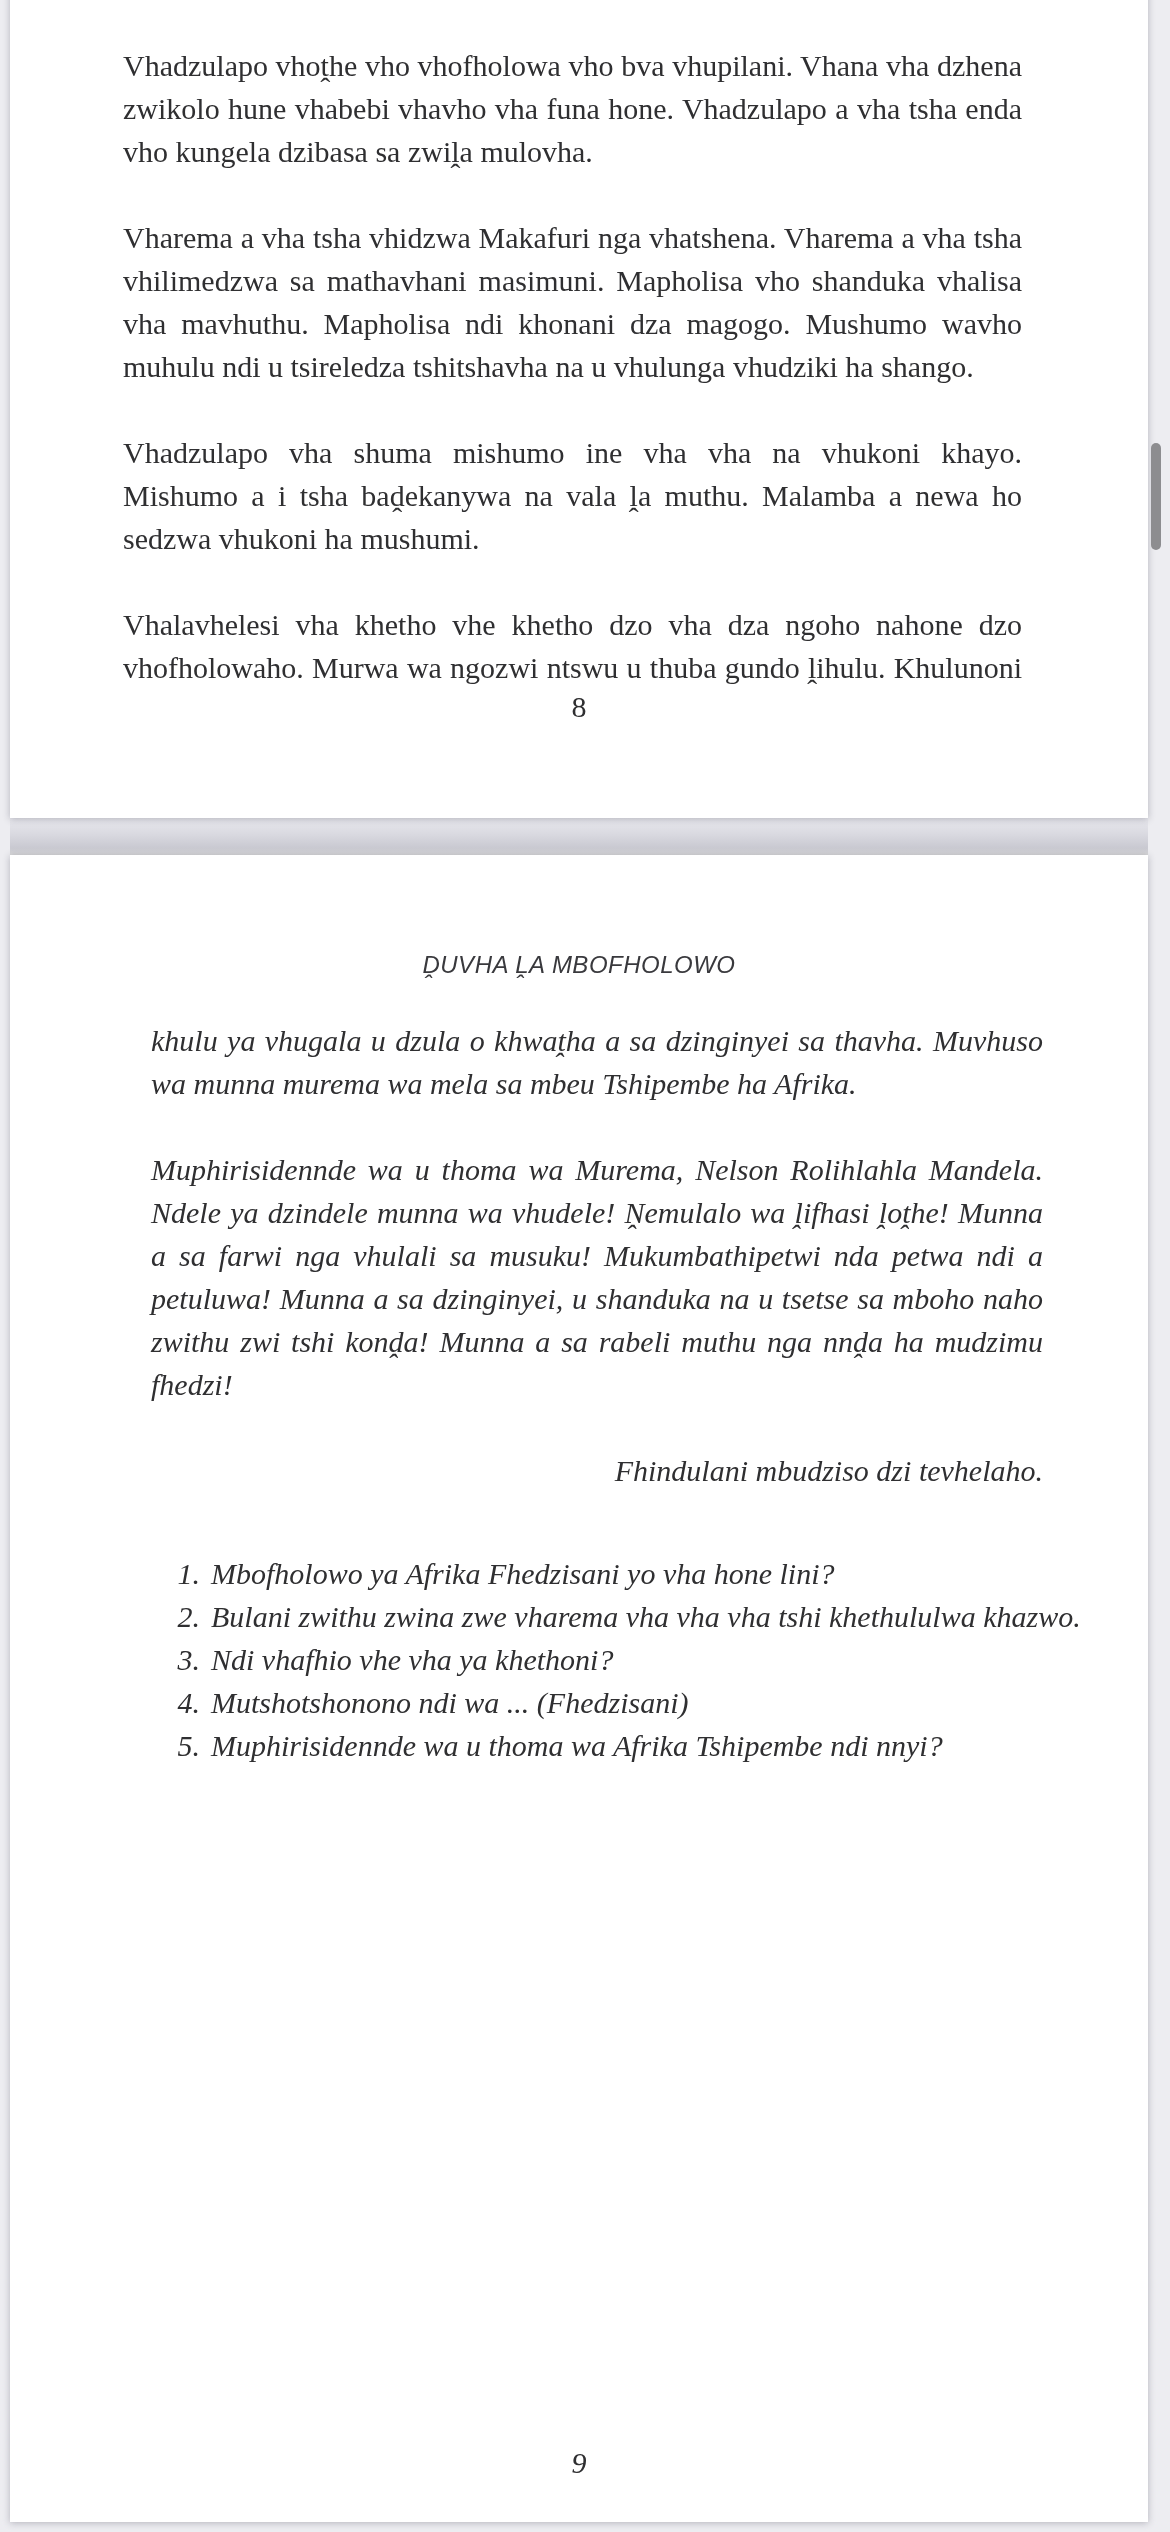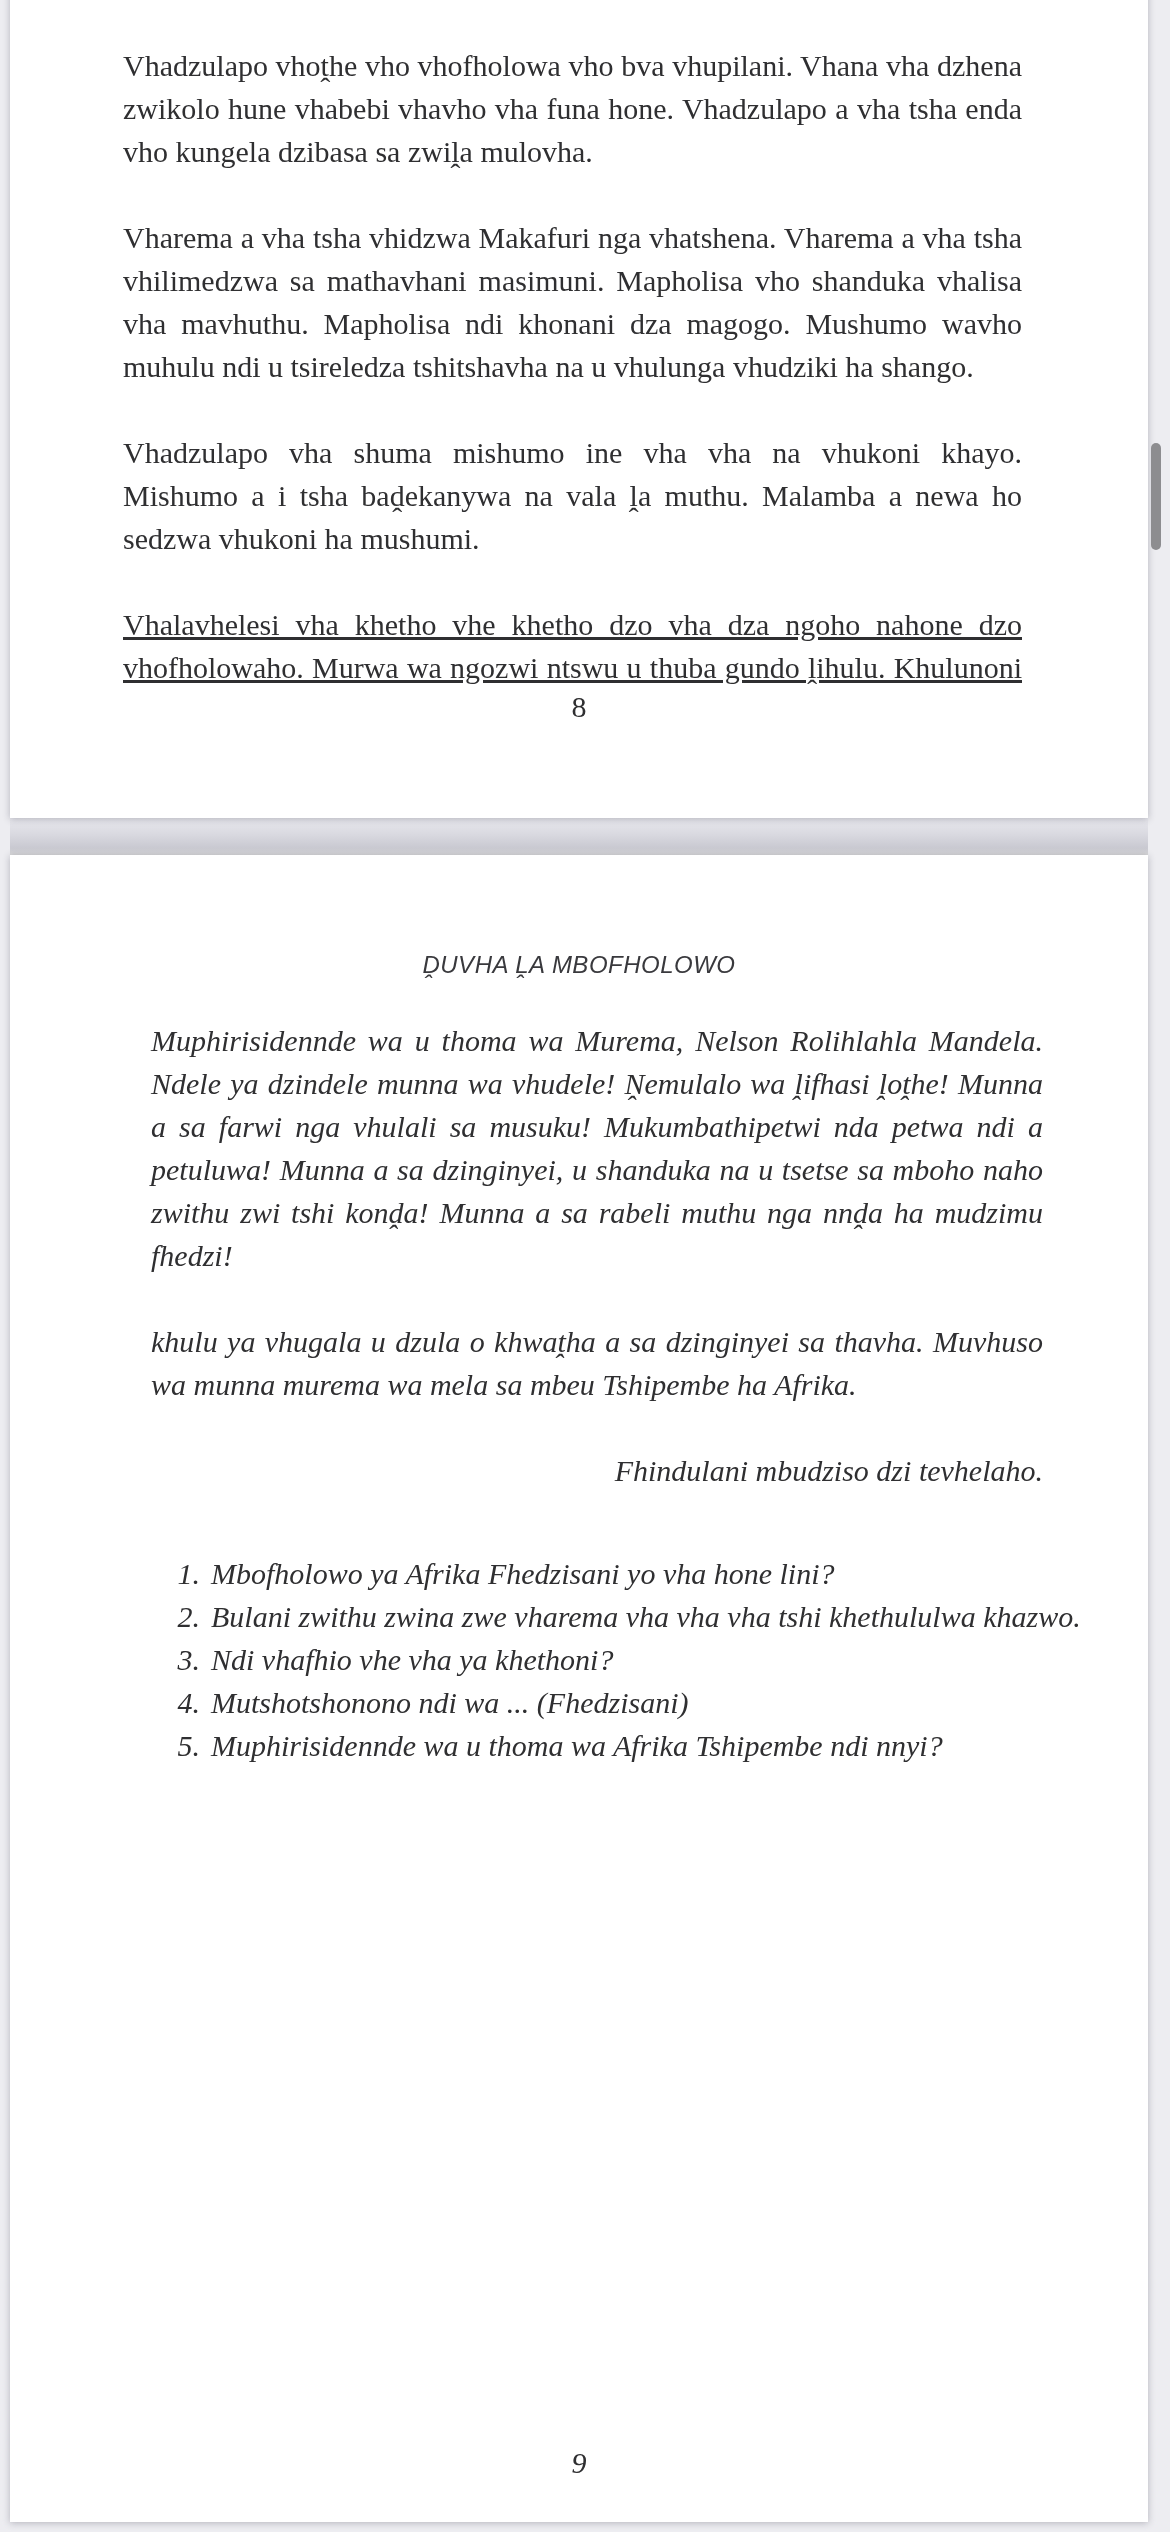--- a/index.html
+++ b/index.html
@@ -27,21 +27,21 @@
     background:linear-gradient(to bottom,#ebebf0 0%,#d9d9e0 45%,#c9c9d1 78%,#dededd 100%);
   }
   .body-text{
     font-size:30px;
     line-height:43px;
     color:#2f2f31;
   }
   .p8-content{margin:104px 126px 0 113px;}
   .p9-content{margin:0 105px 0 141px;}
   p.para{margin:0 0 43px 0;text-align:justify;}
-  p.para.continued{text-align-last:justify;text-decoration:underline;}
+  p.para.continued{text-align-last:justify;}
   p.plain{margin:0 0 60px 0;text-align:right;}
   .chapter-title{
     margin-top:93px;
     text-align:center;
     font-family:"Liberation Sans","DejaVu Sans",sans-serif;
     font-size:24px;
     line-height:34px;
     letter-spacing:0.5px;
     color:#39393d;
     margin-bottom:37px;
@@ -79,22 +79,22 @@
     <p class="para">Vharema a vha tsha vhidzwa Makafuri nga vhatshena.  Vharema a vha tsha vhilimedzwa sa mathavhani masimuni. Mapholisa vho shanduka vhalisa vha mavhuthu. Mapholisa ndi khonani dza magogo. Mushumo wavho muhulu ndi u tsireledza tshitshavha na u vhulunga vhudziki ha shango.</p>
     <p class="para">Vhadzulapo vha shuma mishumo ine vha vha na vhukoni khayo. Mishumo a i tsha baḓekanywa na vala ḽa muthu. Malamba a newa ho sedzwa vhukoni ha mushumi.</p>
     <p class="para continued">Vhalavhelesi vha khetho vhe khetho dzo vha dza ngoho nahone dzo vhofholowaho.  Murwa wa ngozwi ntswu u thuba gundo ḽihulu.  Khulunoni</p>
   </div>
   <div class="page-number">8</div>
 </div>
 
 <div class="page page-9 body-text">
   <div class="chapter-title">ḒUVHA ḼA MBOFHOLOWO</div>
   <div class="p9-content">
+    <p class="para">khulu ya vhugala u dzula o khwaṱha a sa dzinginyei sa thavha. Muvhuso wa munna murema wa mela sa mbeu Tshipembe ha Afrika.</p>
     <p class="para">Muphirisidennde wa u thoma wa Murema, Nelson Rolihlahla Mandela. Ndele ya dzindele munna wa vhudele! Ṋemulalo wa ḽifhasi ḽoṱhe! Munna a sa farwi nga vhulali sa musuku! Mukumbathipetwi nda petwa ndi a petuluwa! Munna a sa dzinginyei, u shanduka na u tsetse sa mboho naho zwithu zwi tshi konḓa! Munna a sa rabeli muthu nga nnḓa ha mudzimu fhedzi!</p>
-    <p class="para">khulu ya vhugala u dzula o khwaṱha a sa dzinginyei sa thavha. Muvhuso wa munna murema wa mela sa mbeu Tshipembe ha Afrika.</p>
     <p class="plain">Fhindulani mbudziso dzi tevhelaho.</p>
     <div class="questions">
       <div class="q-row">
         <span class="q-num">1.</span>
         <span class="q-text">Mbofholowo ya Afrika Fhedzisani yo vha hone lini?</span>
       </div>
       <div class="q-row">
         <span class="q-num">2.</span>
         <span class="q-text">Bulani zwithu zwina zwe vharema vha vha vha tshi khethululwa khazwo.</span>
       </div>

